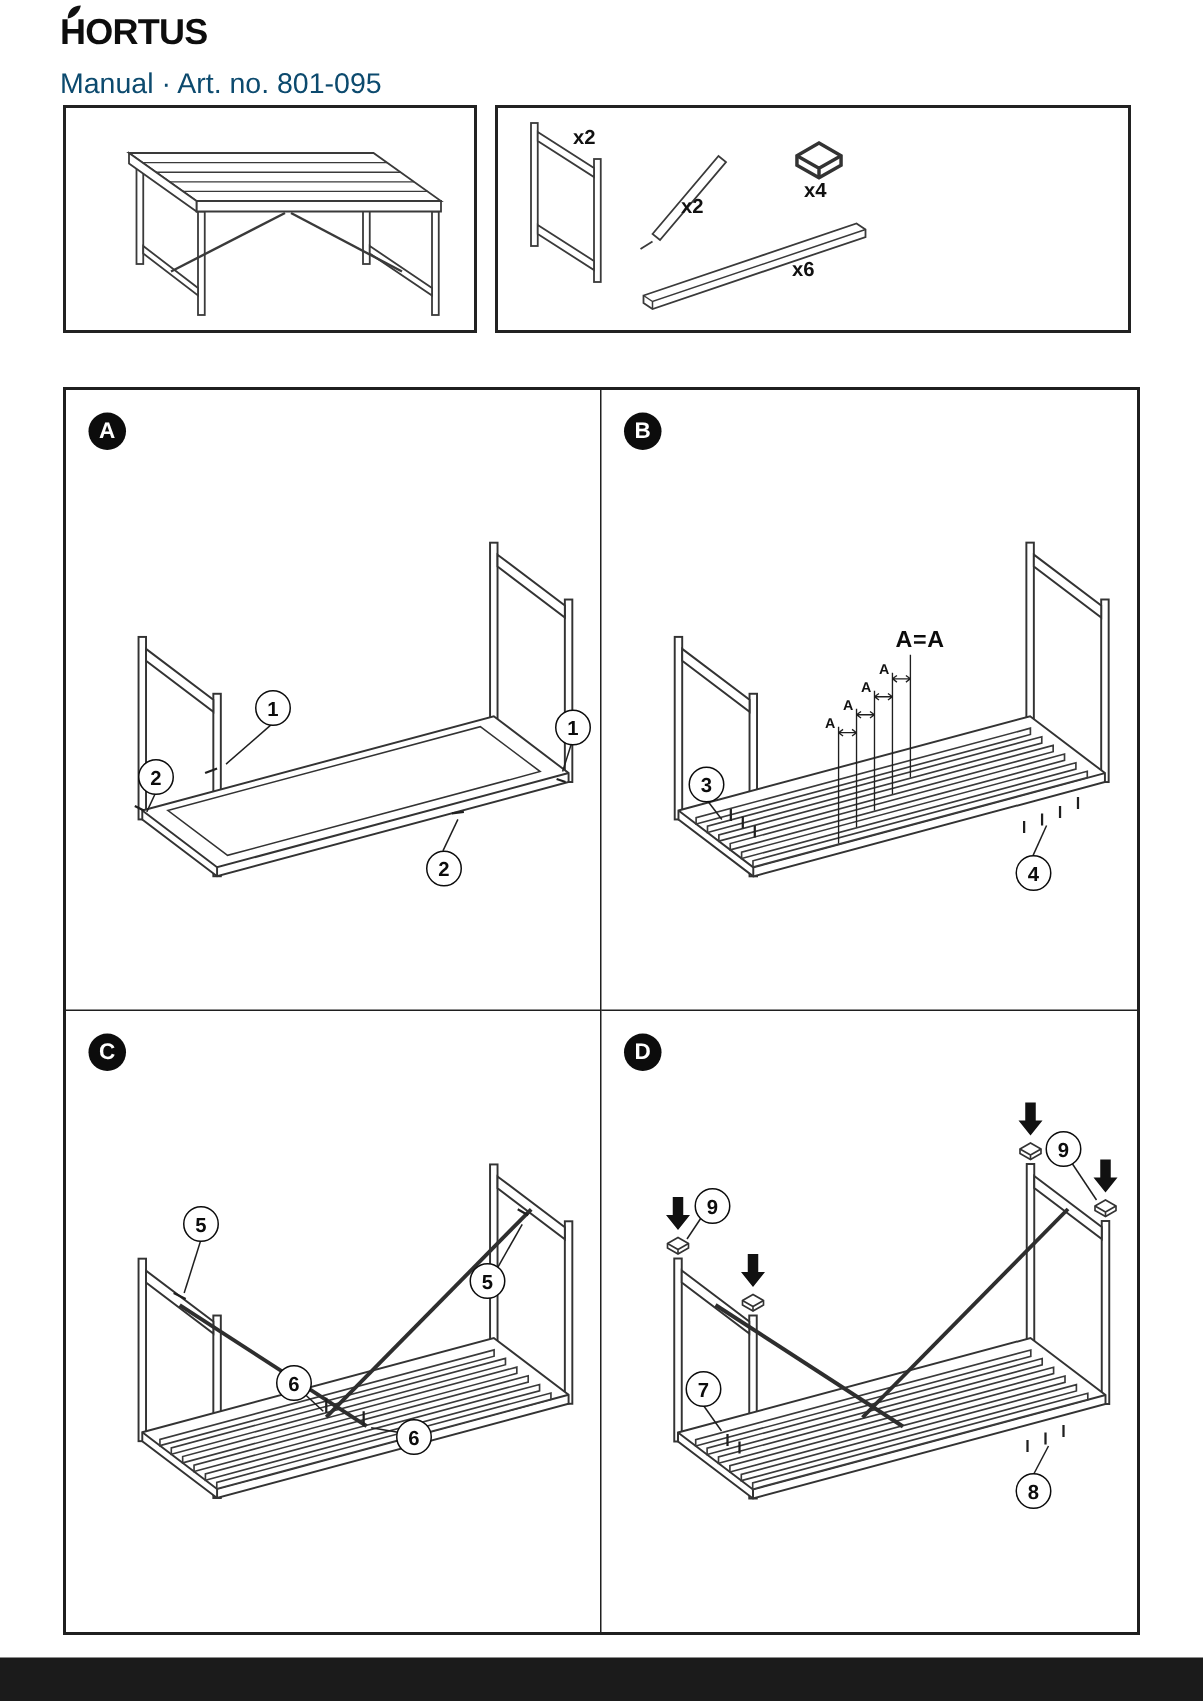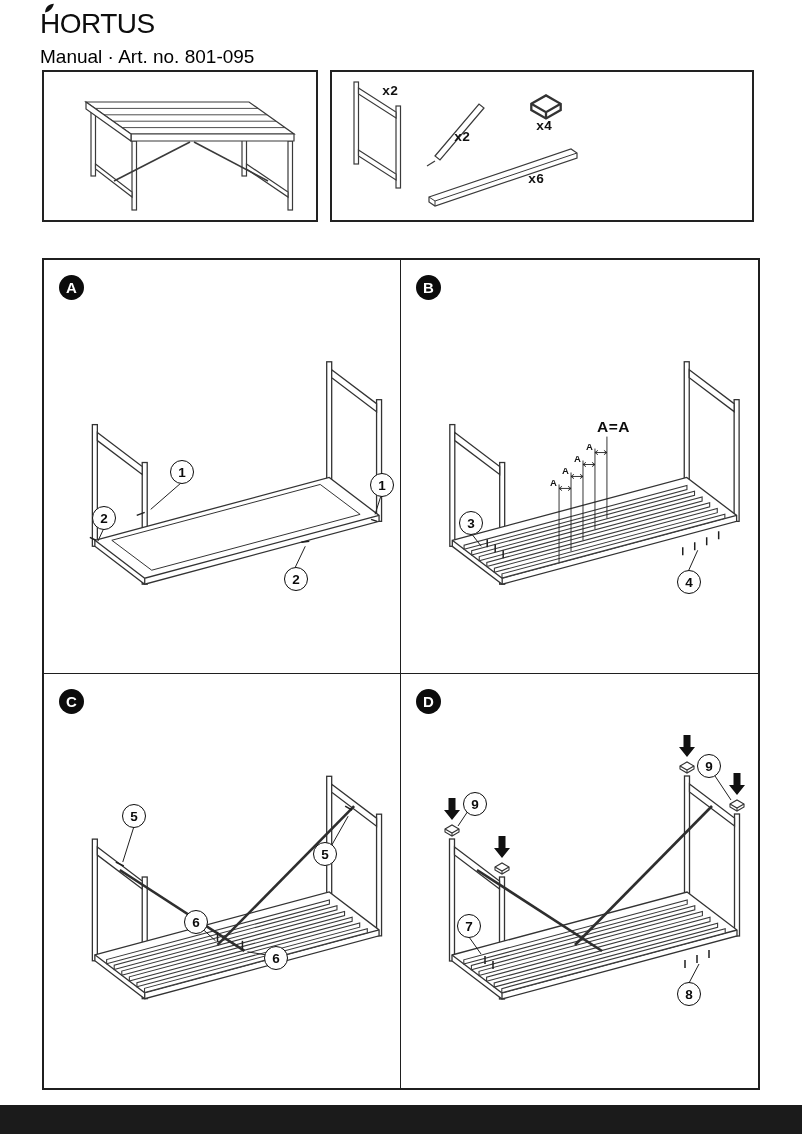--- a/index.html
+++ b/index.html
@@ -3,28 +3,28 @@
 <meta charset="utf-8">
 <style>
   * { margin:0; padding:0; box-sizing:border-box; }
   html,body { background:#fff; }
   .page {
     position:relative; width:802px; height:1134px; background:#fff;
     font-family:"Liberation Sans", sans-serif; color:#111; overflow:hidden;
   }
   
   .brand { position:absolute; left:40px; top:8px; height:36px; }
-  .brand-name { font-size:28px; font-weight:400; letter-spacing:-0.5px; color:#0d0d0d; }
+  .brand-name { font-size:24px; font-weight:700; letter-spacing:-0.5px; color:#0d0d0d; }
   .leaf { position:absolute; left:2px; top:-7px; width:15px; height:14px; }
-  .subtitle { position:absolute; left:40px; top:46px; font-size:19px; color:#000000; }
+  .subtitle { position:absolute; left:40px; top:46px; font-size:19px; color:#0c4a6e; }
 
   
   .box { position:absolute; border:2px solid #222; background:#fff; }
   .box-product { left:42px; top:70px; width:276px; height:152px; }
-  .box-parts   { left:330px; top:70px; width:424px; height:152px; display:flex;font-family:Liberation Mono, monospace; }
+  .box-parts   { left:330px; top:70px; width:424px; height:152px; display:flex; }
   .cell { position:relative; height:100%; }
   .cell-components { width:274px; }
   .cell-fasteners  { flex:1; border-left:2px solid #222; }
   .box svg, .cell svg { position:absolute; left:0; top:0; width:100%; height:100%; }
   .qty { position:absolute; font-weight:bold; font-size:13.5px; color:#111; white-space:nowrap; }
 
   
   .grid {
     position:absolute; left:42px; top:258px; width:718px; height:832px;
     border:2.5px solid #1f1f1f; display:grid;

